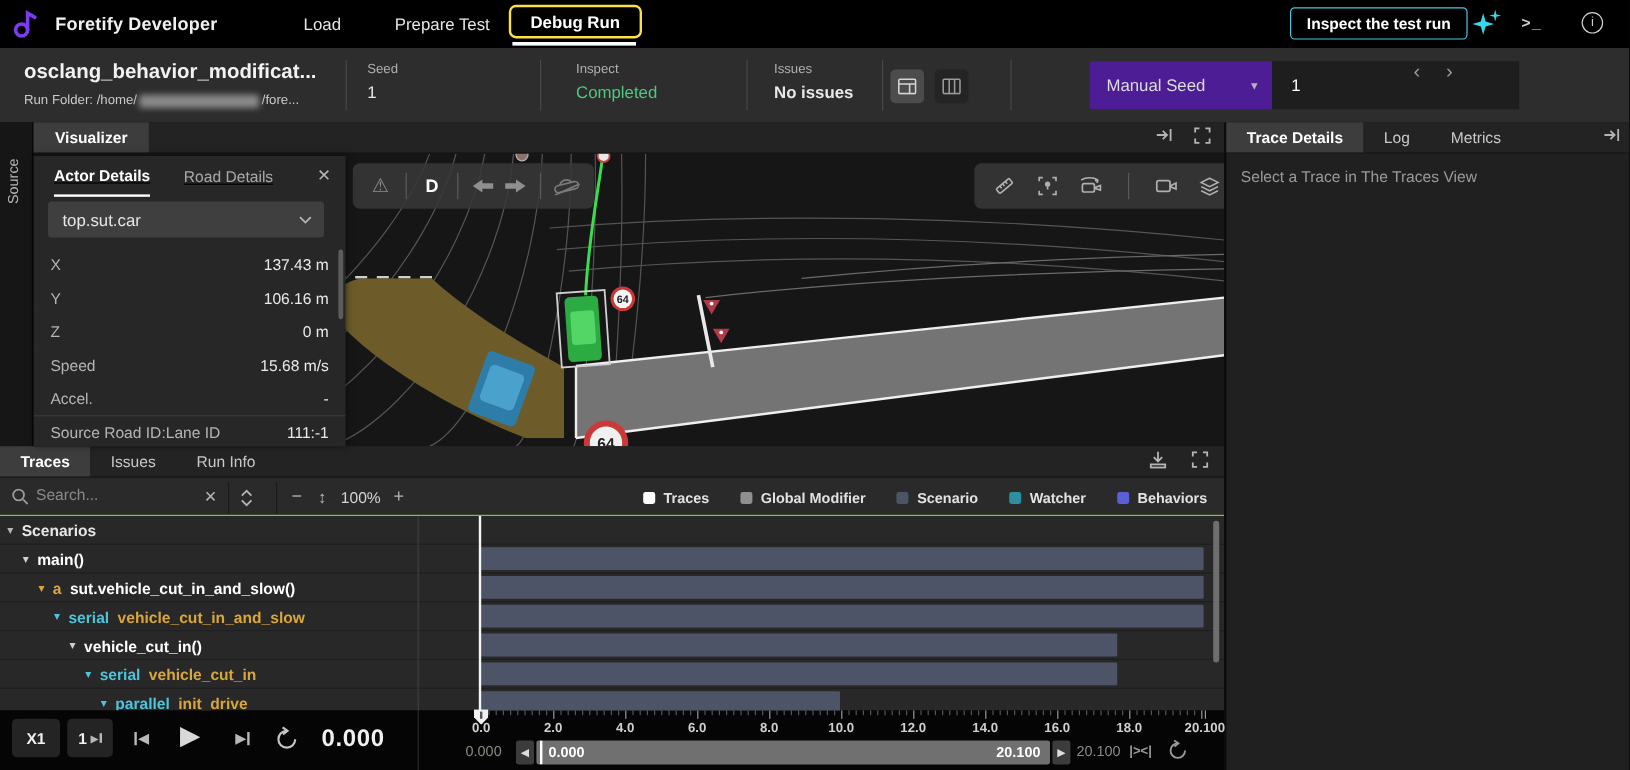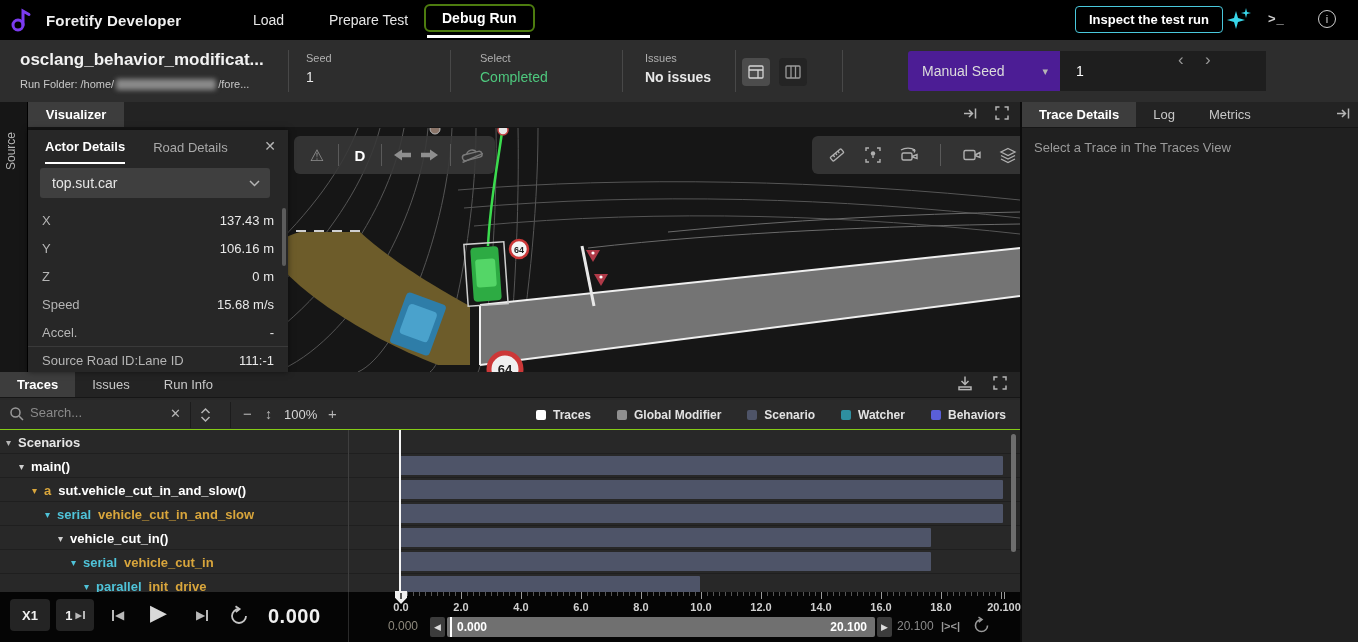--- a/index.html
+++ b/index.html
@@ -6,21 +6,21 @@
   *{box-sizing:border-box;}
   .app{position:relative;width:1358px;height:642px;background:#111;overflow:hidden;
        font-family:"Liberation Sans",sans-serif;-webkit-font-smoothing:antialiased;}
   .abs{position:absolute;}
 
   
   .topbar{position:absolute;left:0;top:0;width:1358px;height:40px;background:#000;}
   .logo{position:absolute;left:10px;top:7px;}
   .apptitle{position:absolute;left:46px;top:12px;font-size:15px;font-weight:700;color:#f0f0f0;letter-spacing:.2px;}
   .navlink{position:absolute;top:12px;font-size:14px;color:#e6e6e6;cursor:default;}
-  .debugbtn{position:absolute;left:424px;top:4px;height:28px;padding:0 16px;border:2px solid #4d7c0f;border-radius:6px;
+  .debugbtn{position:absolute;left:424px;top:4px;height:28px;padding:0 16px;border:2px solid #fde047;border-radius:6px;
             display:flex;align-items:center;font-size:14px;font-weight:700;color:#fff;}
   .debug-underline{position:absolute;left:427px;top:35px;width:103px;height:3px;background:#fff;}
   .inspectbtn{position:absolute;left:1075px;top:6px;height:27px;padding:0 13px;border:1.5px solid #49c8dc;border-radius:4px;
               display:flex;align-items:center;font-size:13px;font-weight:700;color:#fff;}
   .terminal-ic{position:absolute;left:1268px;top:11px;color:#cfcfcf;font-size:13px;font-weight:700;letter-spacing:1px;}
   .info-ic{position:absolute;left:1318px;top:10px;width:18px;height:18px;border:1.5px solid #cfcfcf;border-radius:50%;
            color:#cfcfcf;font-size:11px;display:flex;align-items:center;justify-content:center;}
 
   
   .runbar{position:absolute;left:0;top:40px;width:1358px;height:62px;background:#2d2d2d;}
@@ -58,21 +58,21 @@
   .viz{position:absolute;left:28px;top:128px;width:992px;height:244px;background:#161616;overflow:hidden;}
   .scene{position:absolute;left:0;top:0;}
   svg text{font-family:"Liberation Sans",sans-serif;}
   .viztool{position:absolute;display:flex;align-items:center;background:rgba(56,56,56,.88);border-radius:6px;height:38px;z-index:2;}
   .viztool .sep{width:1px;height:22px;background:#5a5a5a;margin:0 8px;}
   .tool-ic{display:flex;align-items:center;justify-content:center;width:26px;color:#8f8f8f;}
   .dletter{color:#fff;font-size:15px;font-weight:700;width:26px;text-align:center;}
 
   
   .actorpanel{position:absolute;left:28px;top:130px;width:260px;height:242px;background:#272727;z-index:3;overflow:hidden;
-              box-shadow:0 0 6px rgba(0,0,0,.5);}
+              box-shadow:0 0 6px rgba(0,0,0,.5);text-decoration:underline;}
   .actortabs{display:flex;align-items:center;height:34px;padding-left:17px;gap:28px;position:relative;}
   .actortab{font-size:13px;color:#a9a9a9;height:34px;display:flex;align-items:center;}
   .actortab.on{color:#fff;font-weight:700;border-bottom:2px solid #fff;}
   .actorclose{position:absolute;right:12px;top:8px;color:#b5b5b5;font-size:14px;}
   .actorselect{position:absolute;left:12px;top:38px;width:230px;height:30px;background:#3f3f3f;border-radius:3px;
                display:flex;align-items:center;padding:0 10px 0 12px;font-size:14px;color:#e6e6e6;}
   .actorselect svg{margin-left:auto;}
   .props{position:absolute;left:0;top:76px;width:260px;}
   .prop-row{display:flex;align-items:center;height:28px;padding:0 14px;}
   .prop-row:nth-child(6){border-top:1px solid #3a3a3a;}
@@ -169,21 +169,21 @@
       <span class="blurred"></span>
       <span>/fore...</span>
     </div>
     <div class="vdiv" style="left:288px;"></div>
     <div class="runfield" style="left:306px;">
       <div class="fieldlabel">Seed</div>
       <div class="fieldvalue">1</div>
     </div>
     <div class="vdiv" style="left:450px;"></div>
     <div class="runfield" style="left:480px;">
-      <div class="fieldlabel">Select</div>
+      <div class="fieldlabel">Inspect</div>
       <div class="fieldvalue" style="color: rgb(78, 200, 126);">Completed</div>
     </div>
     <div class="vdiv" style="left:622px;"></div>
     <div class="runfield" style="left:645px;">
       <div class="fieldlabel">Issues</div>
       <div class="fieldvalue" style="font-weight:700;">No issues</div>
     </div>
     <div class="vdiv" style="left:735px;"></div>
     <div class="layoutbtn on" style="left:742px;">
       <svg width="16" height="14" viewBox="0 0 16 14" fill="none" stroke="#d5d5d5" stroke-width="1.3">

